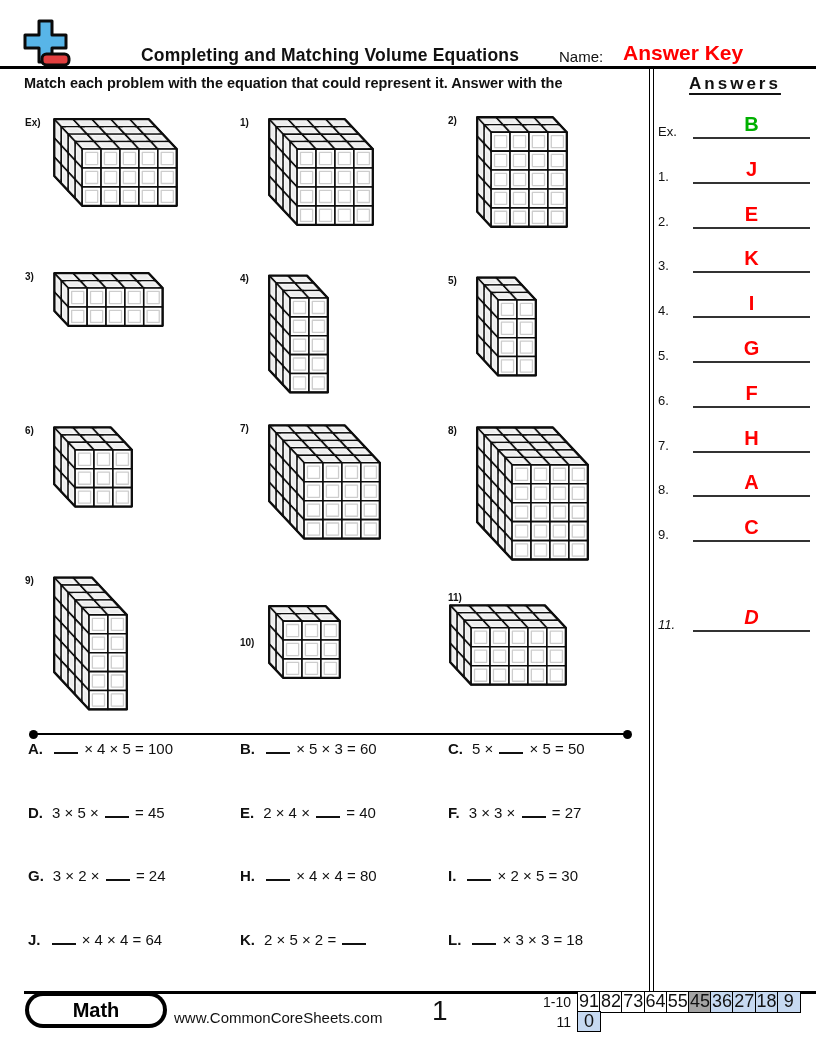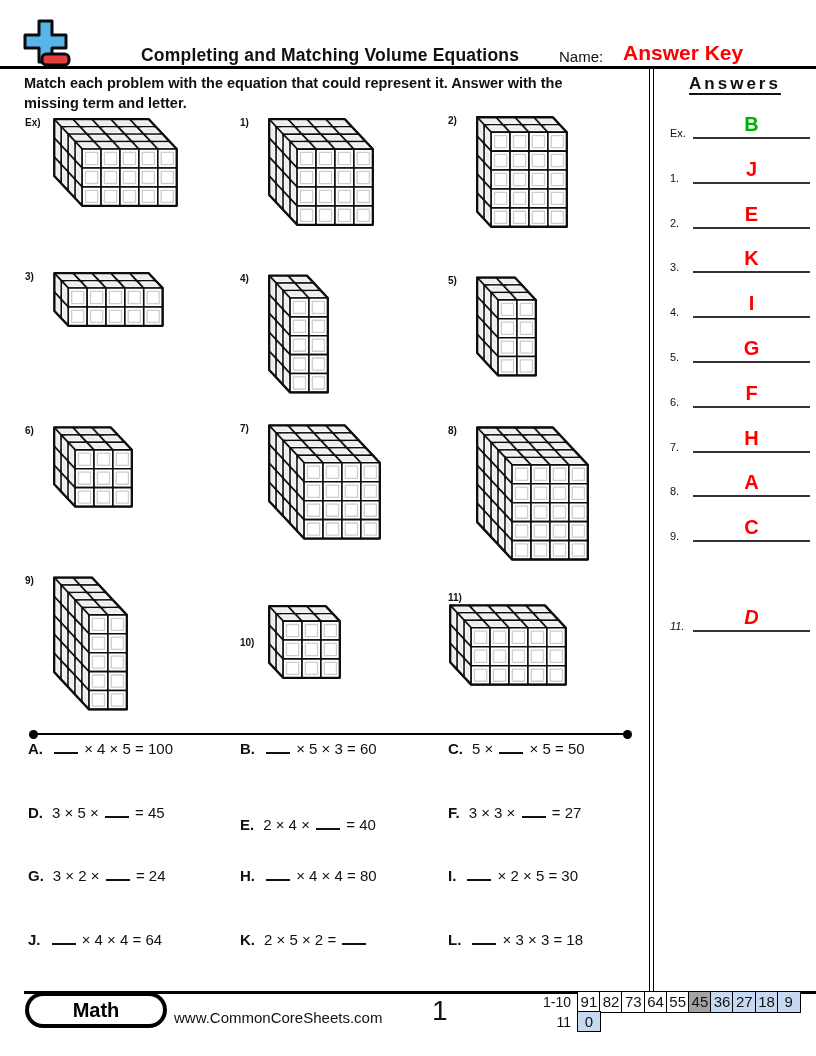--- a/index.html
+++ b/index.html
@@ -16,21 +16,21 @@
   .instructions{position:absolute;left:24px;top:73px;width:610px;font-size:14.5px;font-weight:bold;line-height:1.38;}
 
   
   .vdivider{position:absolute;left:649px;top:68px;height:924px;width:5px;box-sizing:border-box;
             border-left:1.8px solid #000;border-right:1.8px solid #000;}
   .answers-title{position:absolute;left:656px;top:74px;width:158px;text-align:center;
                  font-size:17px;font-weight:bold;letter-spacing:3px;
                  text-decoration:underline;text-underline-offset:4px;text-decoration-thickness:1.8px;}
   .ans-rows{position:absolute;left:653px;top:0;width:163px;height:1000px;}
   .ans-row{position:absolute;left:0;width:100%;height:30px;}
-  .ans-num{position:absolute;left:17px;bottom:0;font-size:11px;}
+  .ans-num{position:absolute;left:5px;bottom:0;font-size:13px;}
   .ans-letter{position:absolute;left:40px;right:6px;bottom:3px;text-align:center;
               font-size:20px;font-weight:bold;}
   .ans-line{position:absolute;left:40px;right:6px;bottom:0;height:2px;background:#333;}
 
   
   .fig{position:absolute;display:flex;align-items:flex-start;}
   .fig-label{font-size:10px;font-weight:bold;min-width:27px;display:inline-block;}
   .fig svg{display:block;}
 
   
@@ -45,40 +45,39 @@
   .footer-rule{position:absolute;left:24px;top:991px;width:792px;height:2.5px;background:#000;}
   .math-badge{position:absolute;left:25px;top:992px;width:142px;height:36px;background:#000;border-radius:18px;}
   .math-badge .inner{position:absolute;left:4px;top:4px;right:4px;bottom:4px;background:#fff;border-radius:14px;
                      display:flex;align-items:center;justify-content:center;
                      font-size:20px;font-weight:bold;color:#000;}
   .site-url{position:absolute;left:174px;top:1009px;font-size:15px;}
   .page-num{position:absolute;left:432px;top:995px;font-size:28px;}
   .grid-label{position:absolute;width:50px;text-align:right;font-size:14px;line-height:21px;}
   .score-cells{position:absolute;display:flex;}
   .score-cell{box-sizing:border-box;width:23.8px;height:21.5px;border:1.6px solid #000;margin-left:-1.6px;
-              font-size:15px;line-height:19px;text-align:center;background:#fff;}
+              font-size:18px;line-height:19px;text-align:center;background:#fff;}
   .score-cell:first-child{margin-left:0;}
 </style>
 </head>
 <body>
 
 <div class="page">
 
   <svg class="logo-svg" width="52" height="52" viewBox="0 0 52 52">
     <path d="M18,3 h13 v14 h14 v13 h-14 v14 h-13 v-14 h-14 v-13 h14 z" fill="#58b5e8" stroke="#0a0a0a" stroke-width="3" stroke-linejoin="round"></path>
     <rect x="21" y="36" width="27" height="11" rx="4.5" fill="#e23f3f" stroke="#0a0a0a" stroke-width="3"></rect>
   </svg>
   <div class="ws-title">Completing and Matching Volume Equations</div>
   <div class="name-label">Name:</div>
   <div class="answer-key">Answer Key</div>
   <div class="header-rule"></div>
 
   <div class="instructions">
     <div>Match each problem with the equation that could represent it. Answer with the</div>
-    <div>missing term and letter.</div>
   </div>
 
   <div class="vdivider"></div>
   <div class="answers-title">Answers</div>
   <div class="ans-rows" id="answers-rows">
       <div class="ans-row" style="top: 109px;">
         <span class="ans-num">Ex.</span>
         <span class="ans-letter" style="color: rgb(0, 176, 0);">B</span>
         <span class="ans-line"></span>
       </div>
@@ -1145,21 +1144,21 @@
 
   <div class="eq-rule">
     <span class="eq-dot left"></span>
     <span class="eq-dot right"></span>
   </div>
   <div id="equations">
       <div class="eq-cell" style="left: 28px; top: 739px;"><span class="eq-label">A.</span><span class="blank"></span><span> × 4 × 5 = 100</span></div>
       <div class="eq-cell" style="left: 240px; top: 739px;"><span class="eq-label">B.</span><span class="blank"></span><span> × 5 × 3 = 60</span></div>
       <div class="eq-cell" style="left: 448px; top: 739px;"><span class="eq-label">C.</span><span>5 × </span><span class="blank"></span><span> × 5 = 50</span></div>
       <div class="eq-cell" style="left: 28px; top: 803px;"><span class="eq-label">D.</span><span>3 × 5 × </span><span class="blank"></span><span> = 45</span></div>
-      <div class="eq-cell" style="left: 240px; top: 803px; margin-top: 12px;"><span class="eq-label">E.</span><span>2 × 4 × </span><span class="blank"></span><span> = 40</span></div>
+      <div class="eq-cell" style="left: 240px; top: 803px;"><span class="eq-label">E.</span><span>2 × 4 × </span><span class="blank"></span><span> = 40</span></div>
       <div class="eq-cell" style="left: 448px; top: 803px;"><span class="eq-label">F.</span><span>3 × 3 × </span><span class="blank"></span><span> = 27</span></div>
       <div class="eq-cell" style="left: 28px; top: 866px;"><span class="eq-label">G.</span><span>3 × 2 × </span><span class="blank"></span><span> = 24</span></div>
       <div class="eq-cell" style="left: 240px; top: 866px;"><span class="eq-label">H.</span><span class="blank"></span><span> × 4 × 4 = 80</span></div>
       <div class="eq-cell" style="left: 448px; top: 866px;"><span class="eq-label">I.</span><span class="blank"></span><span> × 2 × 5 = 30</span></div>
       <div class="eq-cell" style="left: 28px; top: 930px;"><span class="eq-label">J.</span><span class="blank"></span><span> × 4 × 4 = 64</span></div>
       <div class="eq-cell" style="left: 240px; top: 930px;"><span class="eq-label">K.</span><span>2 × 5 × 2 = </span><span class="blank"></span></div>
       <div class="eq-cell" style="left: 448px; top: 930px;"><span class="eq-label">L.</span><span class="blank"></span><span> × 3 × 3 = 18</span></div>
     </div>
 
   <div class="footer-rule"></div>

